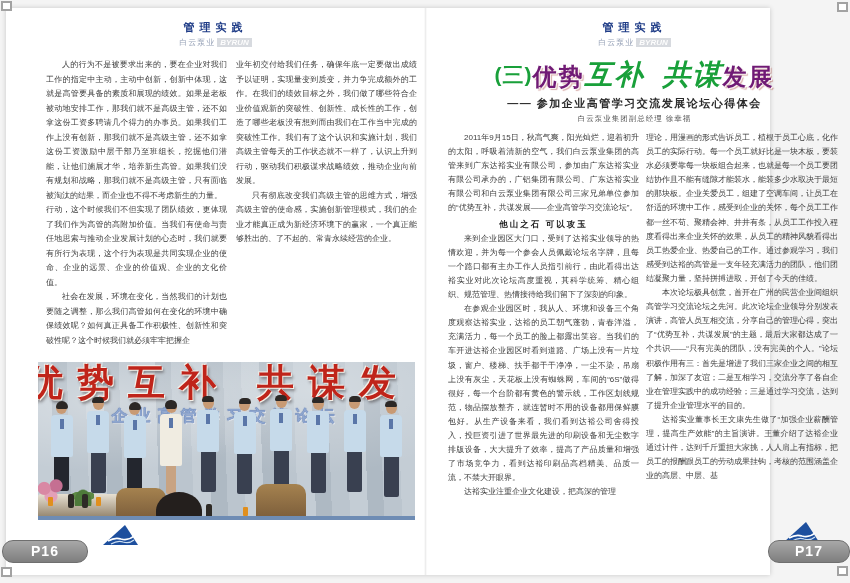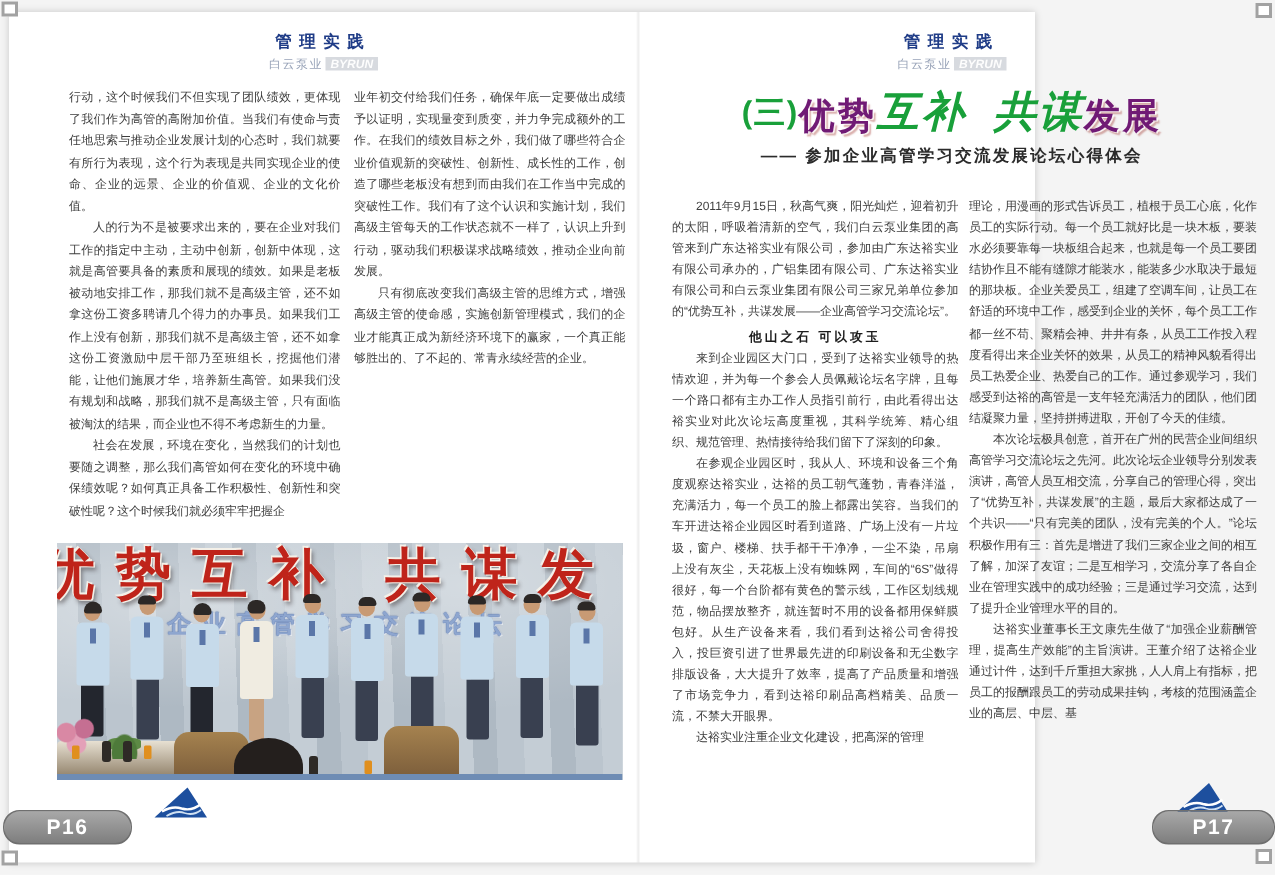--- a/index.html
+++ b/index.html
@@ -2,21 +2,21 @@
 <html><head>
 <meta charset="utf-8">
 <style>
   * { margin:0; padding:0; box-sizing:border-box; }
   html,body { background:#f4f4f4; }
   .canvas {
     position:relative; width:850px; height:583px; overflow:hidden;
     background:#f4f4f4; font-family:"Liberation Sans", sans-serif;
   }
   .spread {
-    position:absolute; left:6px; top:8px; width:684px; height:567px;
+    position:absolute; left:6px; top:8px; width:764px; height:567px;
     background:#ffffff; box-shadow:0 0 5px rgba(0,0,0,.18);
   }
   .seam {
     position:absolute; left:418px; top:0; width:3px; height:100%;
     background:linear-gradient(to right, rgba(0,0,0,0), rgba(0,0,0,.07), rgba(0,0,0,0));
   }
   .page { position:absolute; top:0; width:419px; height:567px; }
   .page-left { left:0; }
   .page-right { left:419px; }
 
@@ -160,22 +160,22 @@
 
     <div class="page page-left">
       <div class="run-head">
         <div class="run-title">管理实践</div>
         <div class="run-brand">
           <span>白云泵业</span><span class="run-logo">BYRUN</span>
         </div>
       </div>
 
       <div class="col pl-col1">
+          <p class="para">人的行为不是被要求出来的，要在企业对我们工作的指定中主动，主动中创新，创新中体现，这就是高管要具备的素质和展现的绩效。如果是老板被动地安排工作，那我们就不是高级主管，还不如拿这份工资多聘请几个得力的办事员。如果我们工作上没有创新，那我们就不是高级主管，还不如拿这份工资激励中层干部乃至班组长，挖掘他们潜能，让他们施展才华，培养新生高管。如果我们没有规划和战略，那我们就不是高级主管，只有面临被淘汰的结果，而企业也不得不考虑新生的力量。</p>
           <p class="para no-indent">行动，这个时候我们不但实现了团队绩效，更体现了我们作为高管的高附加价值。当我们有使命与责任地思索与推动企业发展计划的心态时，我们就要有所行为表现，这个行为表现是共同实现企业的使命、企业的远景、企业的价值观、企业的文化价值。</p>
-          <p class="para">人的行为不是被要求出来的，要在企业对我们工作的指定中主动，主动中创新，创新中体现，这就是高管要具备的素质和展现的绩效。如果是老板被动地安排工作，那我们就不是高级主管，还不如拿这份工资多聘请几个得力的办事员。如果我们工作上没有创新，那我们就不是高级主管，还不如拿这份工资激励中层干部乃至班组长，挖掘他们潜能，让他们施展才华，培养新生高管。如果我们没有规划和战略，那我们就不是高级主管，只有面临被淘汰的结果，而企业也不得不考虑新生的力量。</p>
           <p class="para">社会在发展，环境在变化，当然我们的计划也要随之调整，那么我们高管如何在变化的环境中确保绩效呢？如何真正具备工作积极性、创新性和突破性呢？这个时候我们就必须牢牢把握企</p>
         </div>
       <div class="col pl-col2">
           <p class="para no-indent">业年初交付给我们任务，确保年底一定要做出成绩予以证明，实现量变到质变，并力争完成额外的工作。在我们的绩效目标之外，我们做了哪些符合企业价值观新的突破性、创新性、成长性的工作，创造了哪些老板没有想到而由我们在工作当中完成的突破性工作。我们有了这个认识和实施计划，我们高级主管每天的工作状态就不一样了，认识上升到行动，驱动我们积极谋求战略绩效，推动企业向前发展。</p>
           <p class="para">只有彻底改变我们高级主管的思维方式，增强高级主管的使命感，实施创新管理模式，我们的企业才能真正成为新经济环境下的赢家，一个真正能够胜出的、了不起的、常青永续经营的企业。</p>
         </div>
 
       <div class="photo">
         <div class="photo-banner-title">优势互补 共谋发</div>
         <div class="photo-banner-sub">企业高管学习交流论坛</div>
@@ -255,20 +255,21 @@
         <div class="run-title">管理实践</div>
         <div class="run-brand">
           <span>白云泵业</span><span class="run-logo">BYRUN</span>
         </div>
       </div>
 
       <div class="art-title">
         <span class="t-paren">(三)</span><span class="t-red">优势</span><span class="t-green">互补</span><span class="t-gap"></span><span class="t-green">共谋</span><span class="t-red">发展</span>
       </div>
       <div class="art-subtitle">—— 参加企业高管学习交流发展论坛心得体会</div>
+      <div class="art-byline">白云泵业集团副总经理  徐幸福</div>
 
       <div class="col pr-col1">
           <p class="para">2011年9月15日，秋高气爽，阳光灿烂，迎着初升的太阳，呼吸着清新的空气，我们白云泵业集团的高管来到广东达裕实业有限公司，参加由广东达裕实业有限公司承办的，广铝集团有限公司、广东达裕实业有限公司和白云泵业集团有限公司三家兄弟单位参加的“优势互补，共谋发展——企业高管学习交流论坛”。</p>
           <h4 class="col-heading">他山之石 可以攻玉</h4>
           <p class="para">来到企业园区大门口，受到了达裕实业领导的热情欢迎，并为每一个参会人员佩戴论坛名字牌，且每一个路口都有主办工作人员指引前行，由此看得出达裕实业对此次论坛高度重视，其科学统筹、精心组织、规范管理、热情接待给我们留下了深刻的印象。</p>
           <p class="para">在参观企业园区时，我从人、环境和设备三个角度观察达裕实业，达裕的员工朝气蓬勃，青春洋溢，充满活力，每一个员工的脸上都露出笑容。当我们的车开进达裕企业园区时看到道路、广场上没有一片垃圾，窗户、楼梯、扶手都干干净净，一尘不染，吊扇上没有灰尘，天花板上没有蜘蛛网，车间的“6S”做得很好，每一个台阶都有黄色的警示线，工作区划线规范，物品摆放整齐，就连暂时不用的设备都用保鲜膜包好。从生产设备来看，我们看到达裕公司舍得投入，投巨资引进了世界最先进的印刷设备和无尘数字排版设备，大大提升了效率，提高了产品质量和增强了市场竞争力，看到达裕印刷品高档精美、品质一流，不禁大开眼界。</p>
           <p class="para">达裕实业注重企业文化建设，把高深的管理</p>
         </div>
       <div class="col pr-col2">
           <p class="para no-indent">理论，用漫画的形式告诉员工，植根于员工心底，化作员工的实际行动。每一个员工就好比是一块木板，要装水必须要靠每一块板组合起来，也就是每一个员工要团结协作且不能有缝隙才能装水，能装多少水取决于最短的那块板。企业关爱员工，组建了空调车间，让员工在舒适的环境中工作，感受到企业的关怀，每个员工工作都一丝不苟、聚精会神、井井有条，从员工工作投入程度看得出来企业关怀的效果，从员工的精神风貌看得出员工热爱企业、热爱自己的工作。通过参观学习，我们感受到达裕的高管是一支年轻充满活力的团队，他们团结凝聚力量，坚持拼搏进取，开创了今天的佳绩。</p>

